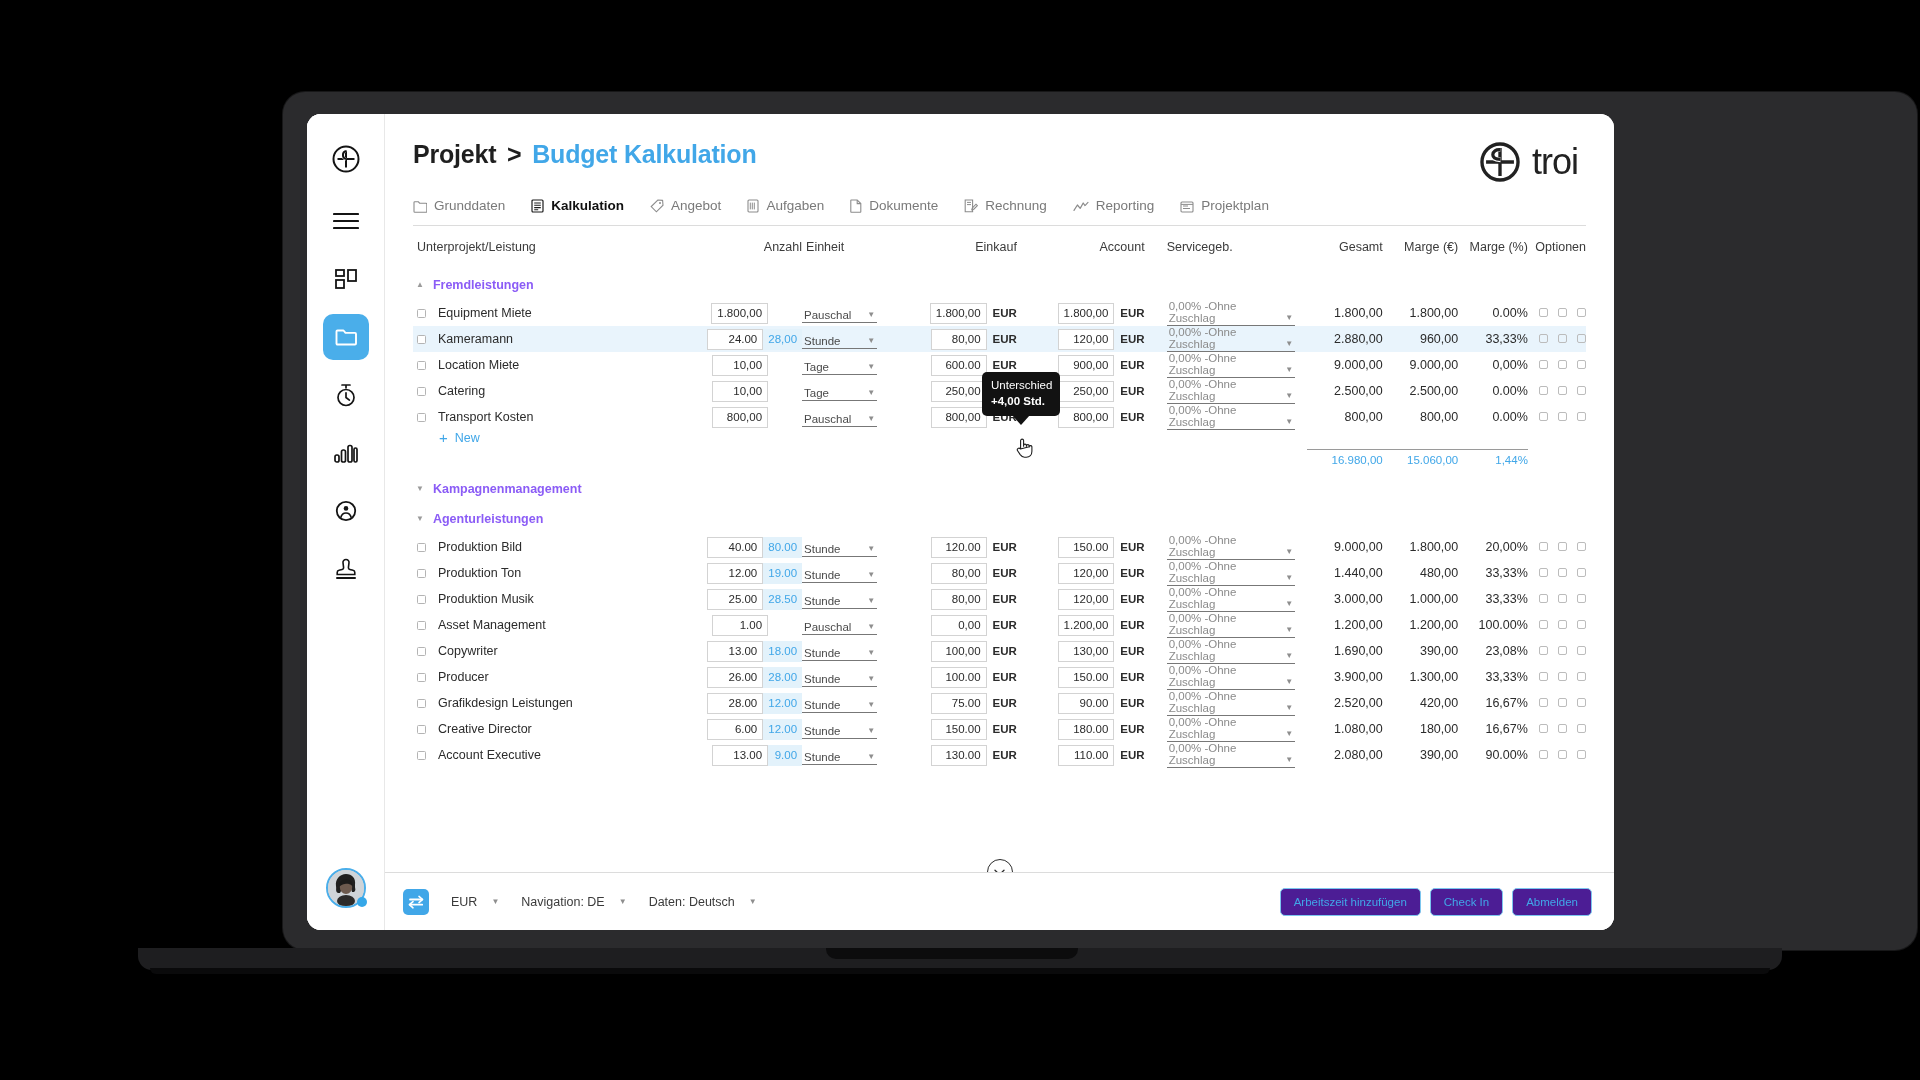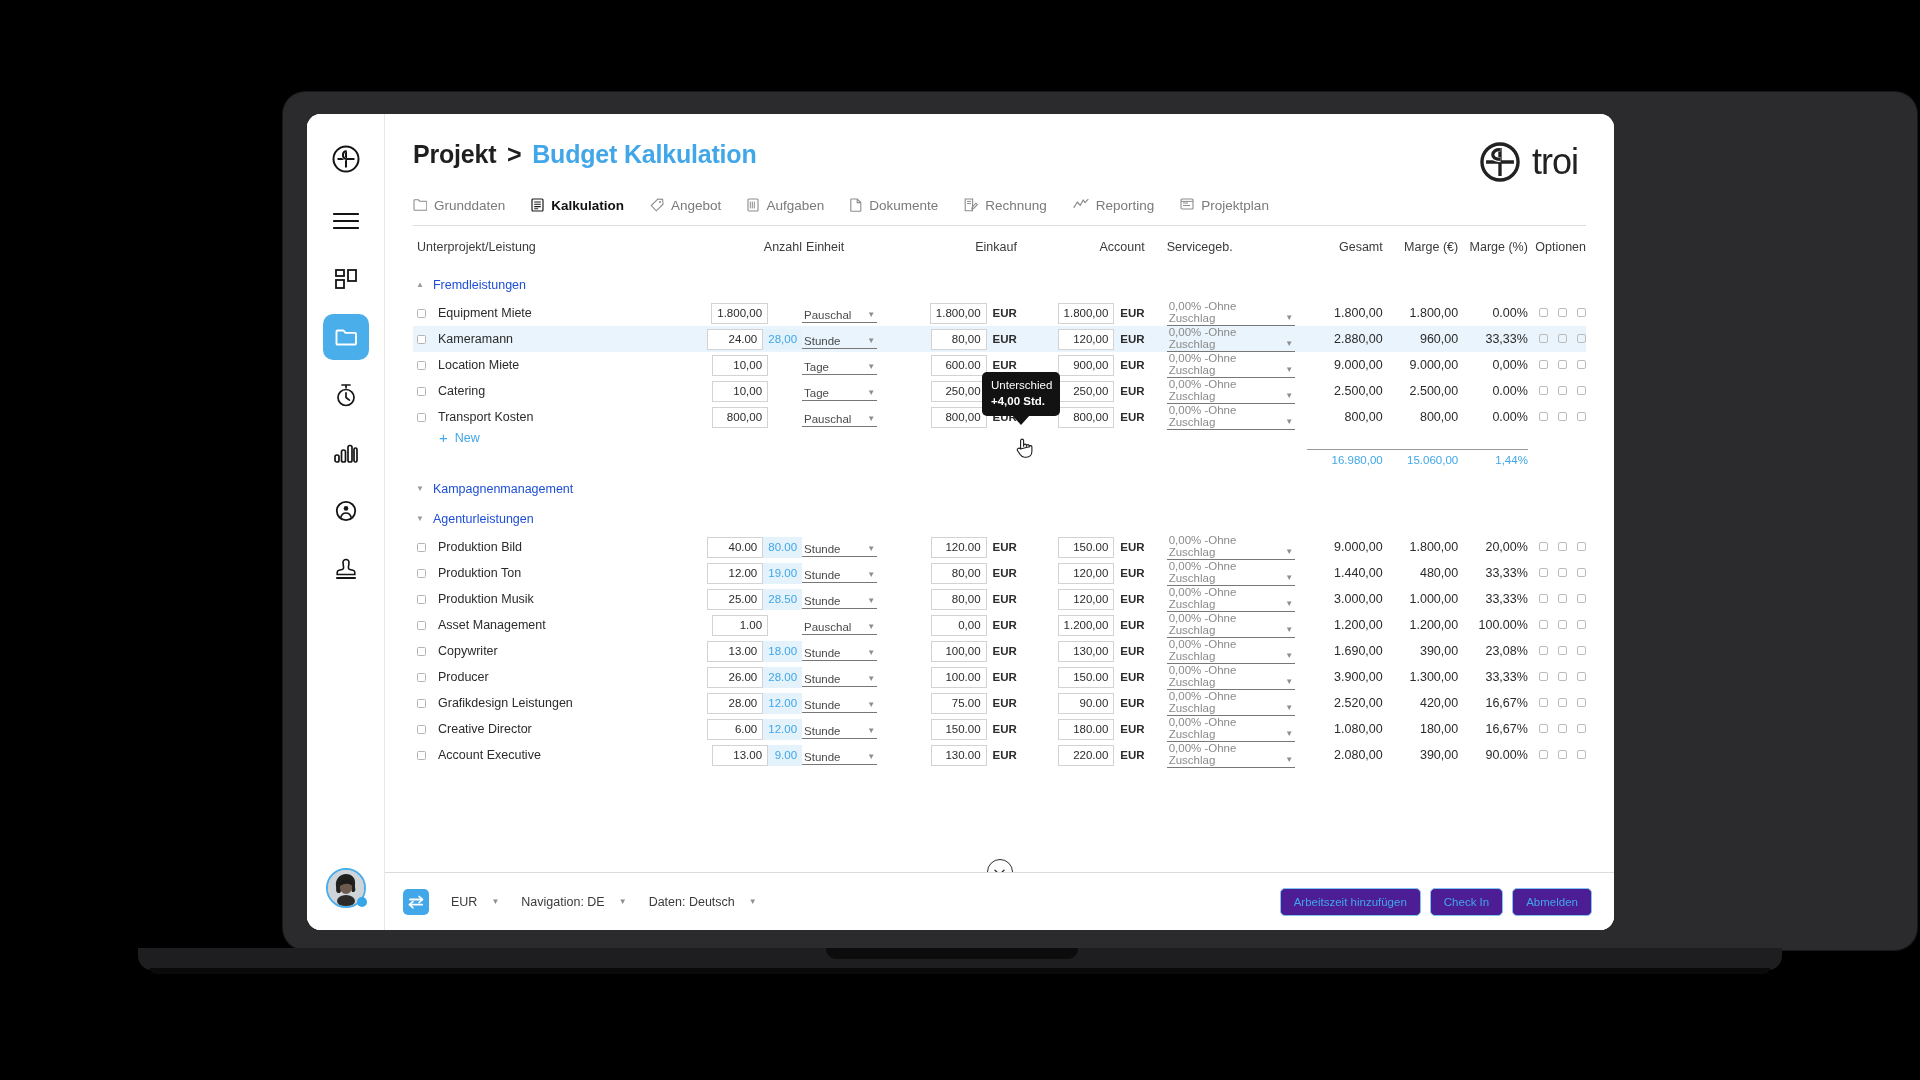--- a/index.html
+++ b/index.html
@@ -79,21 +79,21 @@
   .crumb { font-size:25px; font-weight:700; color:#1f1f1f; letter-spacing:-0.2px; }
   .crumb .sep { color:#1f1f1f; font-weight:700; margin:0 4px; }
   .crumb .cur { color:#41a7e8; }
   .brand { display:flex; align-items:center; gap:10px; padding-right:6px; }
   .brand-word { font-size:36px; color:#222; letter-spacing:-1px; font-weight:400; }
 
   .tabs {
     margin:14px 28px 0 28px; display:flex; align-items:center; gap:26px;
     border-bottom:1px solid #dcdcdc; padding-bottom:12px;
   }
-  .tab { display:flex; align-items:flex-start; gap:7px; font-size:13.5px; color:#7a7a7a; cursor:pointer; white-space:nowrap; }
+  .tab { display:flex; align-items:flex-end; gap:7px; font-size:13.5px; color:#7a7a7a; cursor:pointer; white-space:nowrap; }
   .tab.active { color:#111; font-weight:700; }
   .tab svg { display:block; flex:0 0 auto; }
 
   
   .table-scroll { flex:1; overflow:hidden; padding:0 28px; position:relative; }
   table.grid { width:100%; border-collapse:collapse; table-layout:fixed; }
   table.grid th {
     font-size:12.5px; color:#3b3b3b; font-weight:400; text-align:right;
     padding:14px 0 16px 0; white-space:nowrap;
   }
@@ -105,21 +105,21 @@
   tr.row.hl td:first-child { box-shadow:inset 3px 0 0 #e9f4fc; }
   .name-cell { display:flex; align-items:center; gap:12px; padding-left:4px; }
   .cb {
     width:9px; height:9px; border:1px solid #b4b4b4; border-radius:1.5px;
     flex:0 0 auto; background:#fff; cursor:pointer;
   }
   .name-txt { font-size:12.5px; color:#2b2b2b; white-space:nowrap; }
 
   .grp { height:30px; }
   .grp .name-cell { gap:9px; padding-left:3px; }
-  .grp-label { font-weight:400; font-size:12.5px; color:#1d4ed8; }
+  .grp-label { font-weight:700; font-size:12.5px; color:#8b5cf6; }
   .caret { font-size:8px; color:#9b9b9b; line-height:1; }
 
   .newrow td { padding-top:4px; padding-bottom:4px; }
   .newlink { display:flex; align-items:center; gap:7px; padding-left:26px; color:#41a7e8; font-size:12.5px; cursor:pointer; }
   .newlink .plus { font-size:15px; line-height:1; }
 
   
   .numbox {
     display:inline-block; border:1px solid #d3d3d3; background:#fff;
     height:21px; line-height:19px; text-align:right;
@@ -998,21 +998,21 @@
                       </div>
                     </td>
                     <td>
                       <div class="pricecell">
                         <span class="numbox">130.00</span>
                         <span class="eur">EUR</span>
                       </div>
                     </td>
                     <td>
                       <div class="pricecell">
-                        <span class="numbox">220.00</span>
+                        <span class="numbox">110.00</span>
                         <span class="eur">EUR</span>
                       </div>
                     </td>
                     <td style="padding:0 12px 0 22px">
                       <div class="sel srv">
                         <span>0,00% -Ohne Zuschlag</span>
                         <span class="arw">▼</span>
                       </div>
                     </td>
                     <td class="num">2.080,00</td>

